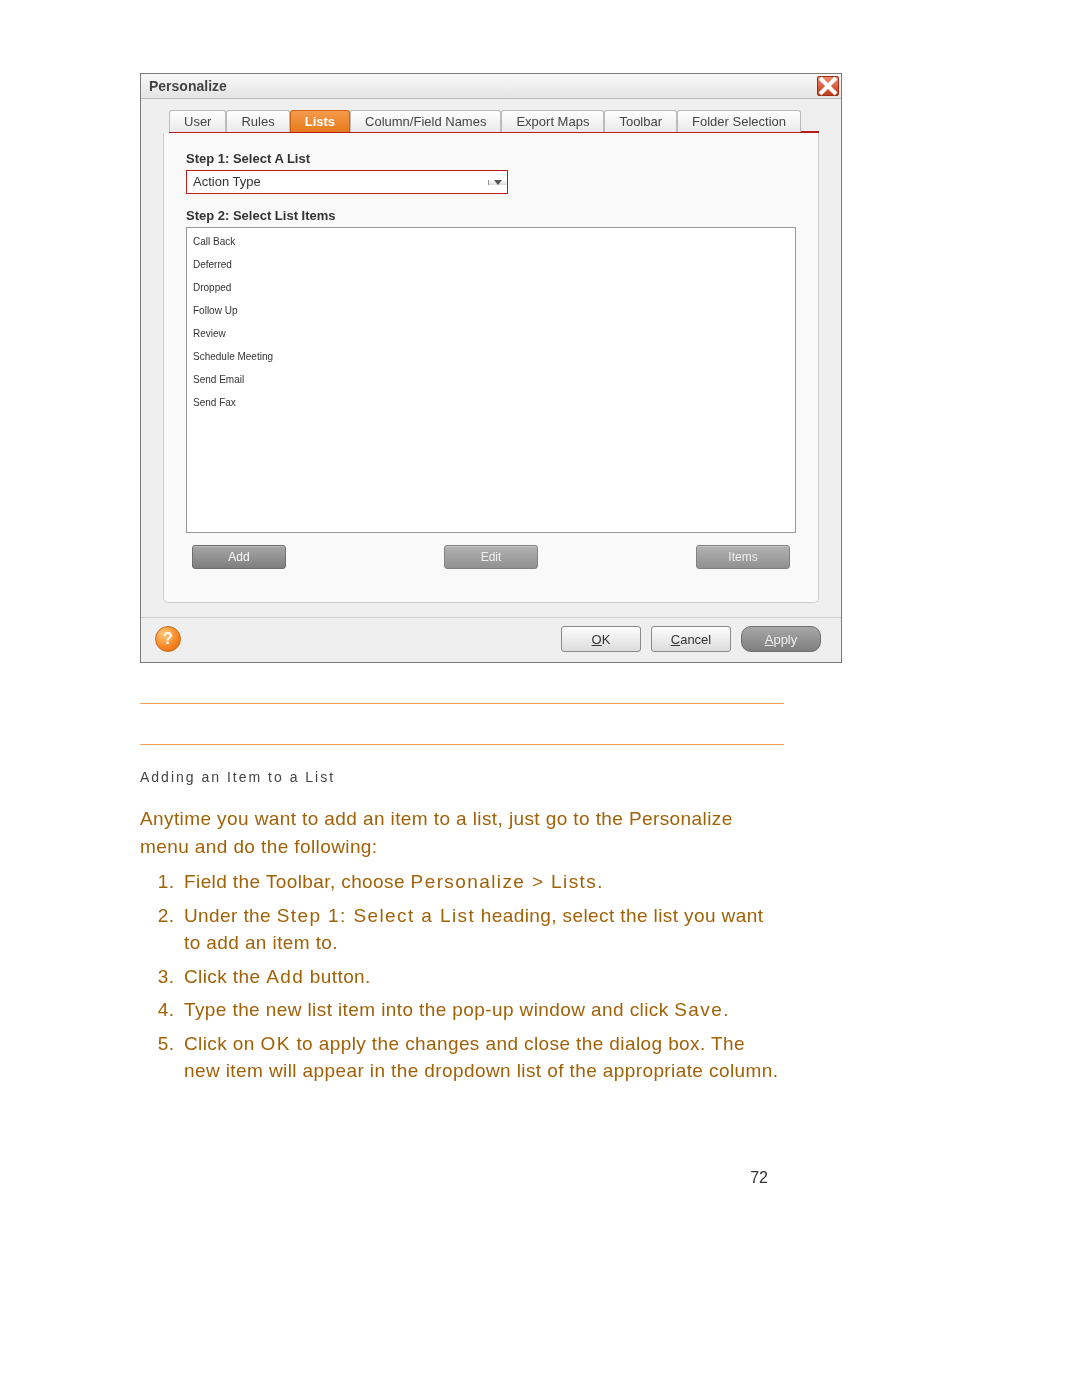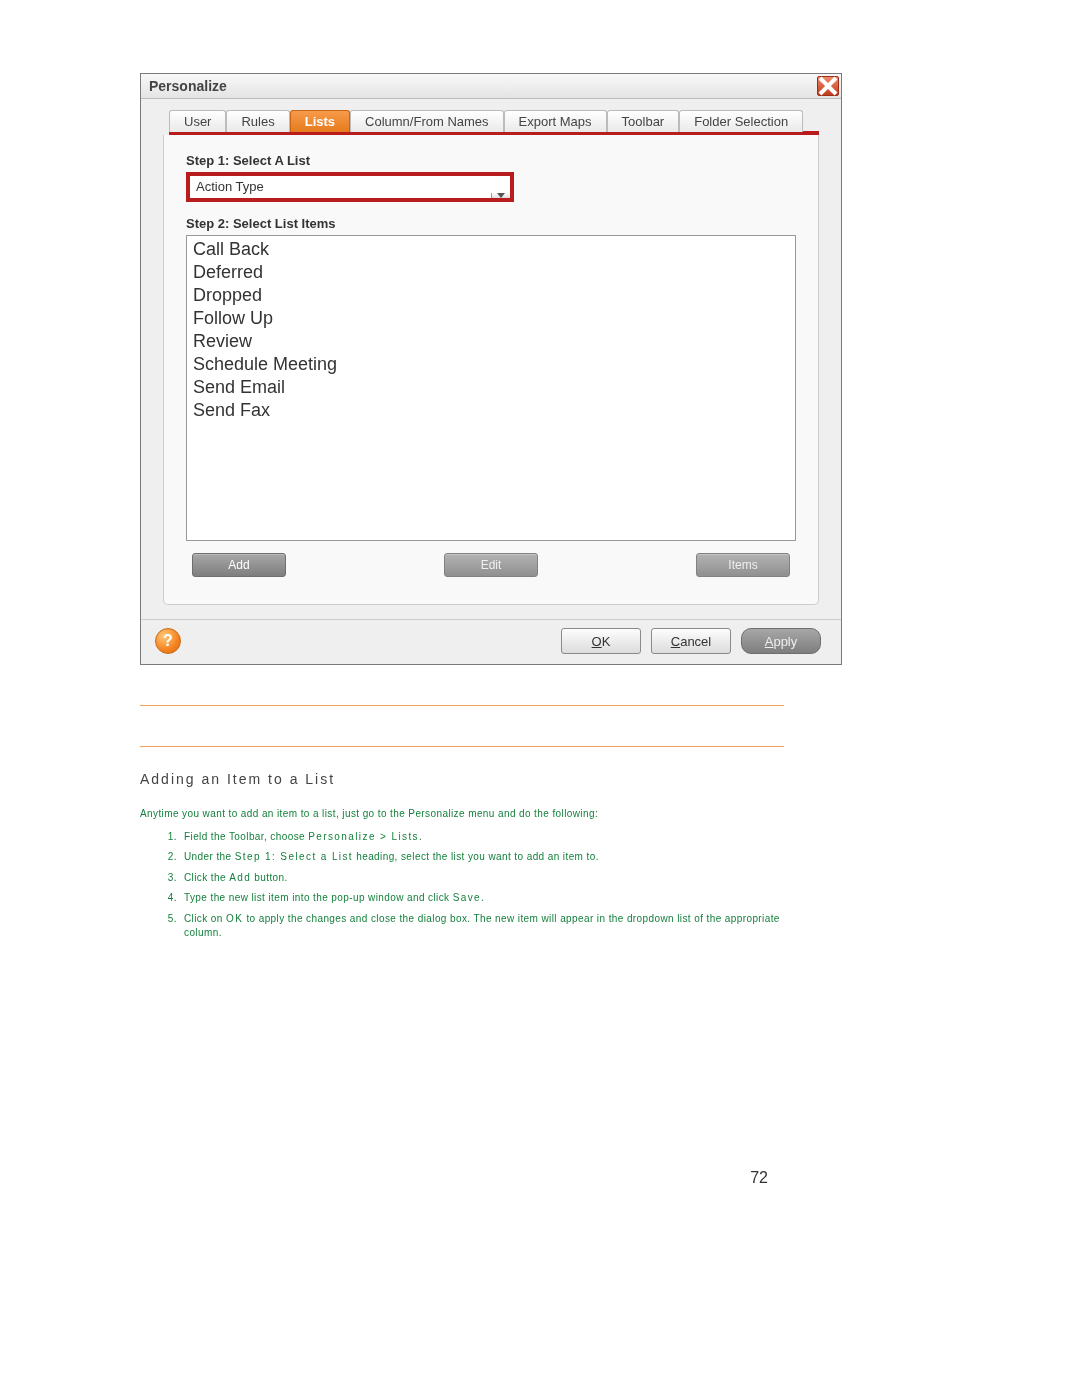--- a/index.html
+++ b/index.html
@@ -49,21 +49,21 @@
     font-weight: bold;
     line-height: 1;
   }
   .dialog-body {
     padding: 10px 22px 14px 22px;
   }
   
   .tabs {
     display: flex;
     align-items: flex-end;
-    border-bottom: 4px solid #b91c1c;
+    border-bottom: 2px solid #b91c1c;
     margin-left: 6px;
   }
   .tab {
     padding: 3px 14px 3px 14px;
     font-size: 13px;
     color: #444;
     background: linear-gradient(#fff, #e9e9e9);
     border: 1px solid #bbb;
     border-bottom: none;
     border-top-left-radius: 3px;
@@ -90,24 +90,24 @@
     box-sizing: border-box;
   }
   .step-label {
     font-size: 13px;
     font-weight: bold;
     color: #333;
     margin: 4px 0 4px 0;
   }
   .combo {
     display: flex;
-    align-items: flex-end;
+    align-items: center;
     width: 320px;
     height: 22px;
-    border: 4px solid #b91c1c;
+    border: 1px solid #b91c1c;
     background: #fff;
     margin-bottom: 14px;
   }
   .combo-text {
     flex: 1;
     font-size: 13px;
     color: #333;
     padding: 2px 6px;
     line-height: 18px;
   }
@@ -121,21 +121,21 @@
   }
   .combo-arrow svg { width: 8px; height: 5px; }
   .listbox {
     border: 1px solid #999;
     background: #fff;
     height: 300px;
     overflow: hidden;
     padding: 2px 4px;
   }
   .list-item {
-    font-size: 18px;
+    font-size: 10px;
     color: #333;
     padding: 2px 2px;
     line-height: 19px;
   }
   .action-row {
     display: flex;
     justify-content: space-between;
     margin-top: 12px;
     padding: 0 6px;
   }
@@ -202,22 +202,22 @@
     margin: 40px 0;
   }
   .hr-orange.tight { margin: 8px 0 24px 0; }
   .section-title {
     font-size: 14px;
     color: #444;
     letter-spacing: 2px;
     margin: 6px 0 20px 0;
   }
   .body-text {
-    font-size: 10px;
-    color: #15803d;
+    font-size: 19px;
+    color: #a16207;
     line-height: 1.45;
     letter-spacing: 0.4px;
   }
   ol.steps {
     margin: 8px 0 0 0;
     padding-left: 40px;
   }
   ol.steps li {
     margin: 6px 0;
     padding-left: 4px;
@@ -243,21 +243,21 @@
         <svg viewBox="0 0 10 10">
             <path d="M1 1 L9 9 M9 1 L1 9" stroke="#fff" stroke-width="2" fill="none"></path>
           </svg>
       </div>
     </div>
     <div class="dialog-body">
       <div class="tabs">
         <div class="tab">User</div>
         <div class="tab">Rules</div>
         <div class="tab active">Lists</div>
-        <div class="tab">Column/From Names</div>
+        <div class="tab">Column/Field Names</div>
         <div class="tab">Export Maps</div>
         <div class="tab">Toolbar</div>
         <div class="tab">Folder Selection</div>
       </div>
       <div class="panel">
         <div class="step-label">Step 1: Select A List</div>
         <div class="combo">
           <div class="combo-text">Action Type</div>
           <div class="combo-arrow">
             <svg viewBox="0 0 8 5">

